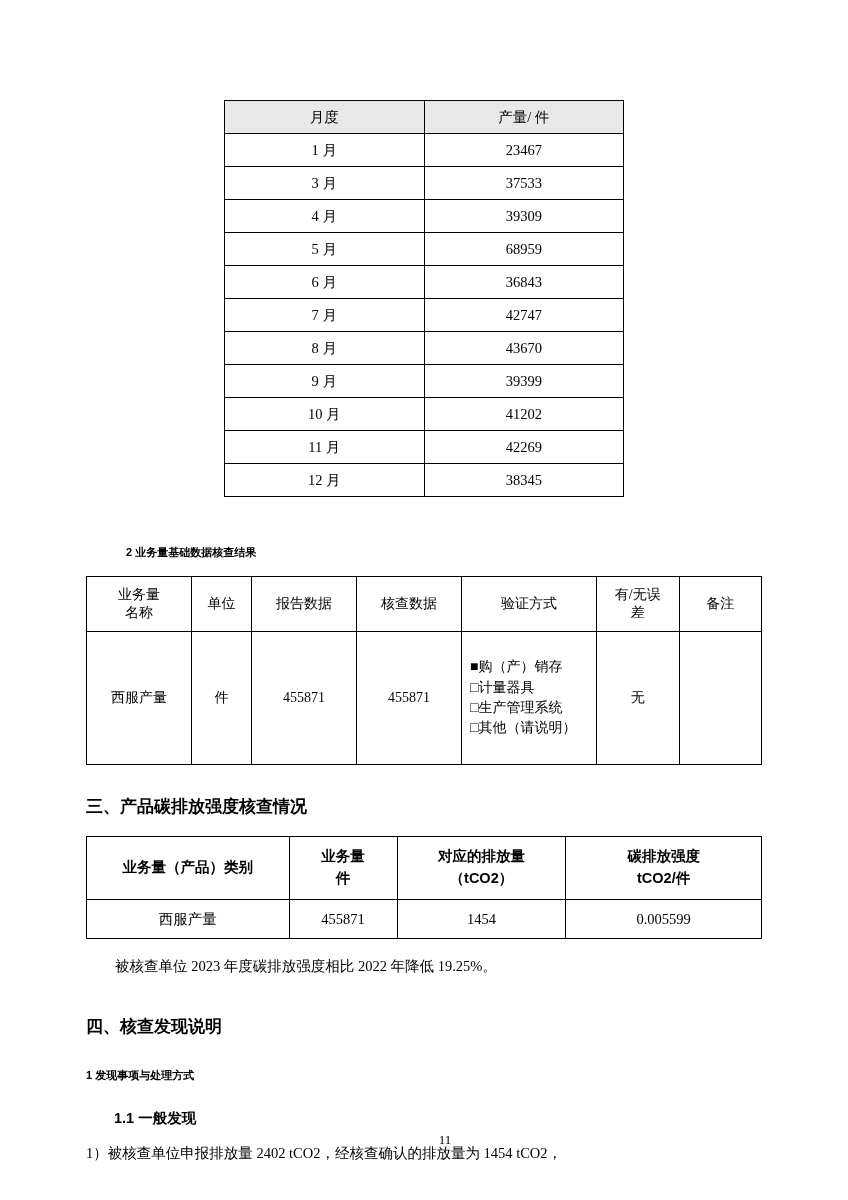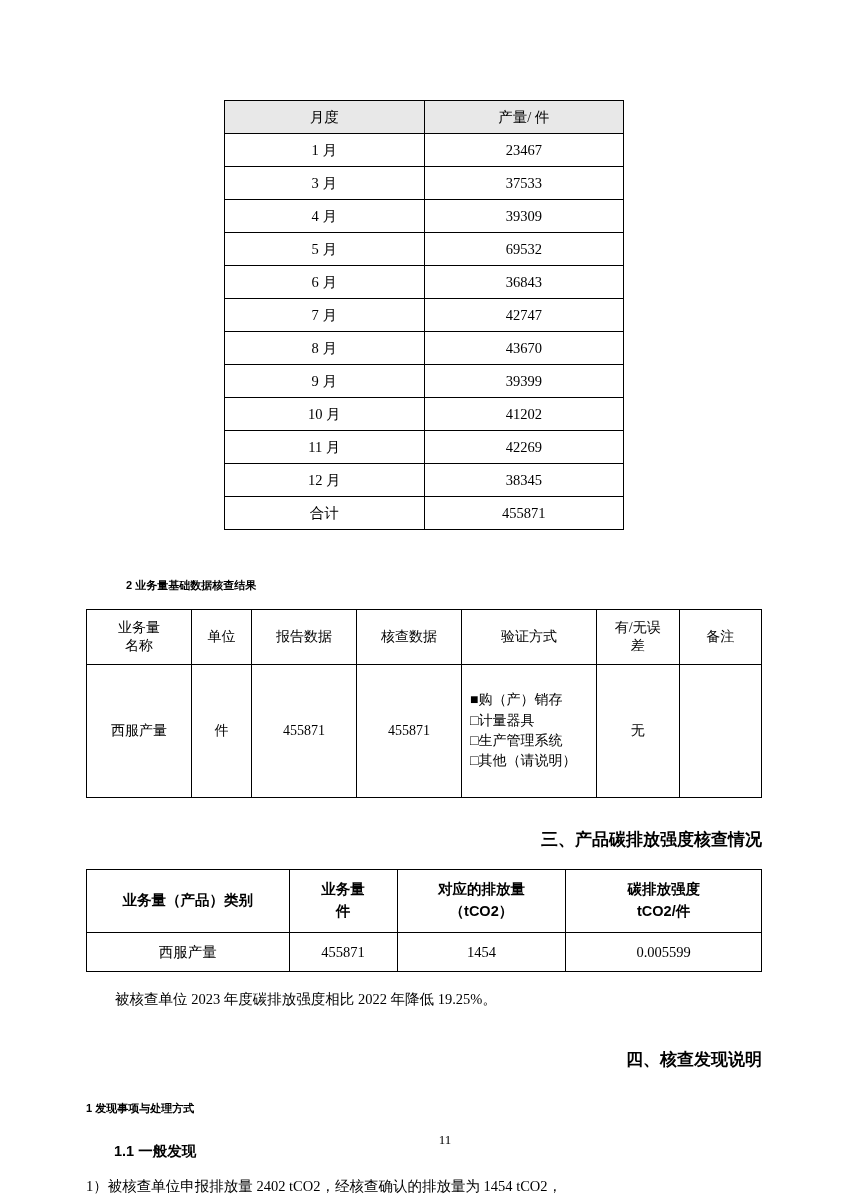--- a/index.html
+++ b/index.html
@@ -45,21 +45,20 @@
   }
   .col-month { width: 50%; }
   .col-value { width: 50%; }
 
   
   .h-sec {
     font-family: "Liberation Sans", "DejaVu Sans", sans-serif;
     font-weight: bold;
     font-size: 17px;
     margin: 0;
-    text-align: right;
   }
   .h-sub {
     font-family: "Liberation Sans", "DejaVu Sans", sans-serif;
     font-weight: bold;
     font-size: 11px;
     margin: 0;
   }
   .h-subsub {
     font-family: Liberation Sans, sans-serif;
     font-weight: bold;
@@ -169,21 +168,21 @@
       <tr>
         <td>3 月</td>
         <td>37533</td>
       </tr>
       <tr>
         <td>4 月</td>
         <td>39309</td>
       </tr>
       <tr>
         <td>5 月</td>
-        <td>69532</td>
+        <td>68959</td>
       </tr>
       <tr>
         <td>6 月</td>
         <td>36843</td>
       </tr>
       <tr>
         <td>7 月</td>
         <td>42747</td>
       </tr>
       <tr>
@@ -198,24 +197,20 @@
         <td>10 月</td>
         <td>41202</td>
       </tr>
       <tr>
         <td>11 月</td>
         <td>42269</td>
       </tr>
       <tr>
         <td>12 月</td>
         <td>38345</td>
-      </tr>
-      <tr>
-        <td>合计</td>
-        <td>455871</td>
       </tr>
     </tbody>
   </table>
 
   <h2 class="h-sub sec2">2  业务量基础数据核查结果</h2>
 
   <table class="t-biz">
     <colgroup>
       <col style="width:14%">
       <col style="width:8%">

